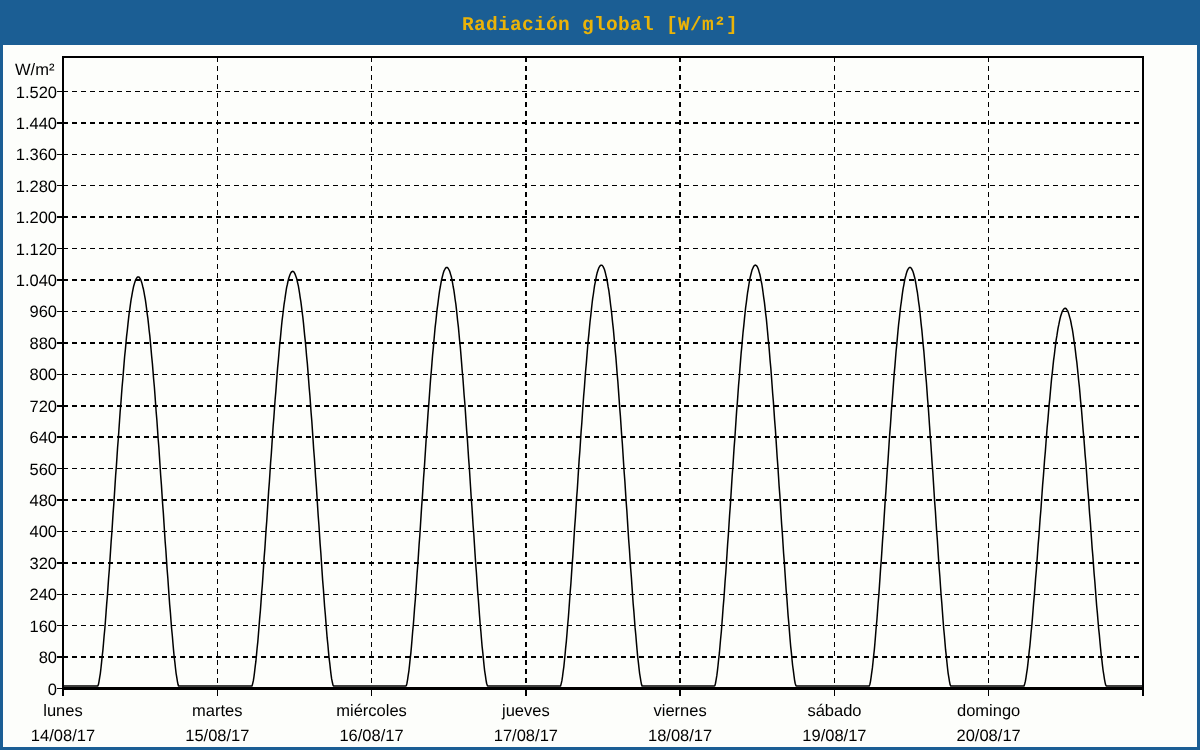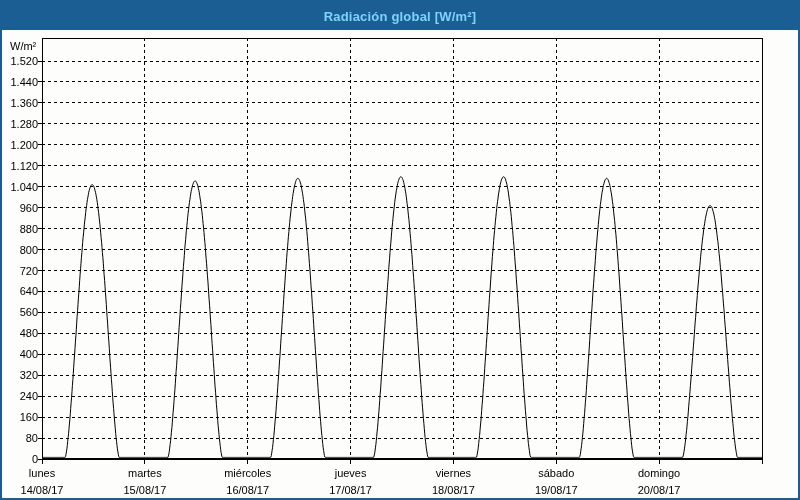--- a/index.html
+++ b/index.html
@@ -31,21 +31,21 @@
   .tick-label{
     font-family:"Liberation Sans",sans-serif;
     font-size:11px;
     fill:#000000;
   }
 </style>
 </head>
 <body>
 
 <div class="window" style="border-color: rgb(27, 94, 148); background: rgb(253, 254, 251);">
-  <div class="titlebar" style="background: rgb(27, 94, 148); color: #7dd3fc;">
+  <div class="titlebar" style="background: rgb(27, 94, 148); color: #eab308; font-family: Liberation Mono, monospace;">
     <span>Radiación global [W/m²]</span>
   </div>
   <div class="content">
     <svg id="chart" width="796" height="468" viewBox="0 0 796 468">
         <g>
           <line x1="40" y1="408.1" x2="760" y2="408.1" stroke="#000000" stroke-width="1" stroke-dasharray="3 3" shape-rendering="crispEdges"></line>
           <line x1="40" y1="387.1" x2="760" y2="387.1" stroke="#000000" stroke-width="1" stroke-dasharray="3 3" shape-rendering="crispEdges"></line>
           <line x1="40" y1="366.2" x2="760" y2="366.2" stroke="#000000" stroke-width="1" stroke-dasharray="3 3" shape-rendering="crispEdges"></line>
           <line x1="40" y1="345.2" x2="760" y2="345.2" stroke="#000000" stroke-width="1" stroke-dasharray="3 3" shape-rendering="crispEdges"></line>
           <line x1="40" y1="324.3" x2="760" y2="324.3" stroke="#000000" stroke-width="1" stroke-dasharray="3 3" shape-rendering="crispEdges"></line>

